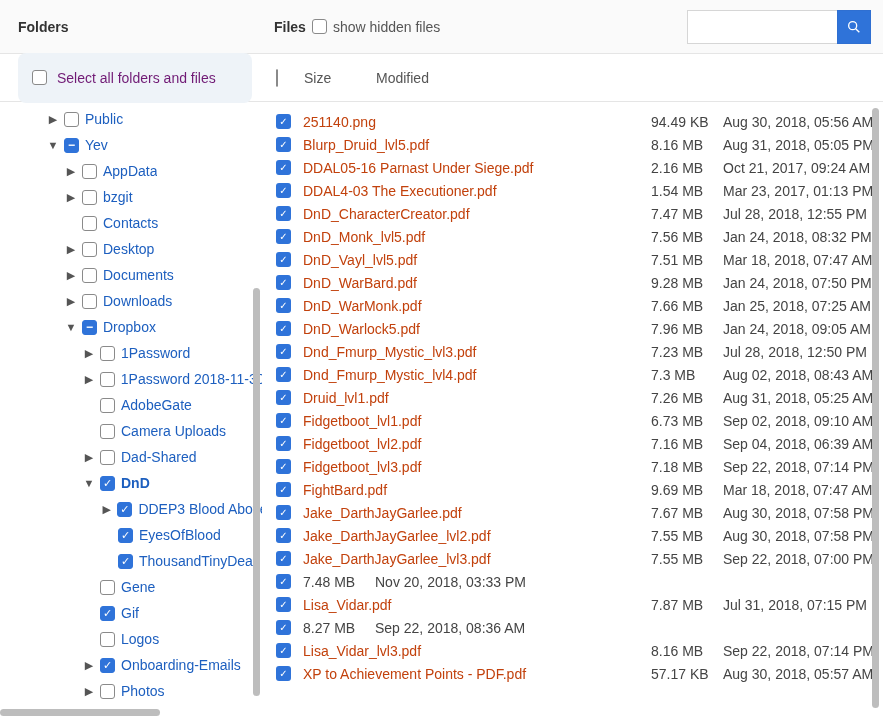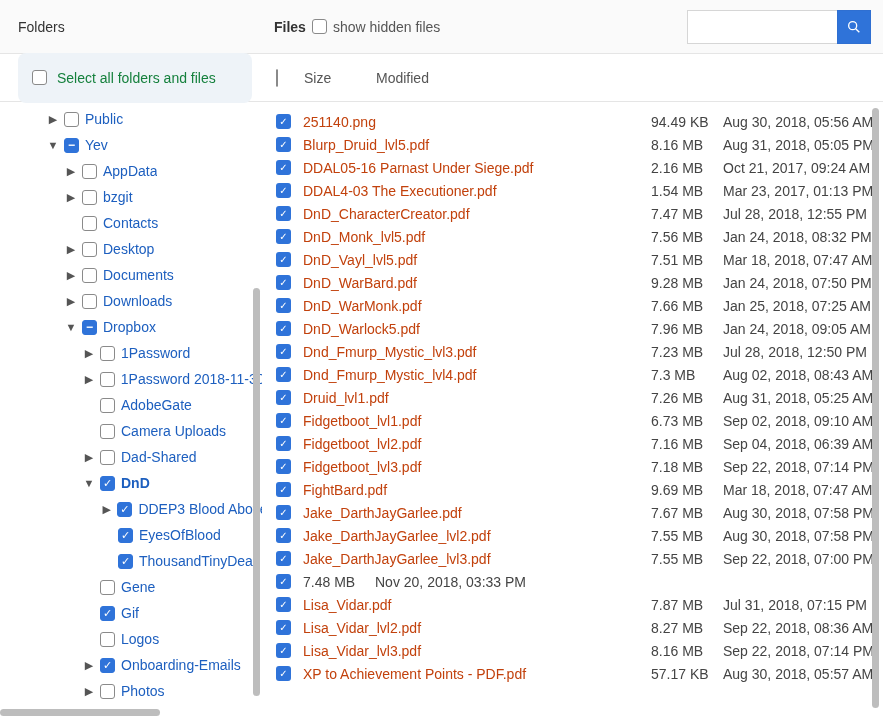--- a/index.html
+++ b/index.html
@@ -14,21 +14,21 @@
 }
 .topbar {
   display: flex;
   align-items: center;
   height: 54px;
   border-bottom: 1px solid #e5e5e5;
   background: #fafafa;
   padding: 0 12px;
 }
 .topbar .folders-label {
-  font-weight: 400;
+  font-weight: 700;
   color: #333;
   width: 262px;
   padding-left: 6px;
 }
 .topbar .files-label {
   font-weight: 600;
   margin-right: 6px;
 }
 .topbar .hidden-check {
   display: flex;
@@ -71,21 +71,21 @@
   align-items: center;
   padding-left: 18px;
 }
 .select-all-inner {
   display: flex;
   align-items: center;
   gap: 10px;
   background: #eef3f8;
   border-radius: 8px;
   padding: 17px 14px;
-  color: #15803d;
+  color: #701a75;
   width: 234px;
 }
 .col-headers {
   flex: 1;
   display: flex;
   align-items: center;
   color: #555;
   padding-left: 14px;
 }
 .col-headers .hcheck { width: 28px; }
@@ -516,21 +516,20 @@
           <span class="fmod">Nov 20, 2018, 03:33 PM</span>
         </div>
         <div class="file-row">
           <span class="fcb">✓</span>
           <span class="fname">Lisa_Vidar.pdf</span>
           <span class="fsize">7.87 MB</span>
           <span class="fmod">Jul 31, 2018, 07:15 PM</span>
         </div>
         <div class="file-row">
           <span class="fcb">✓</span>
-          <span class="fname">Lisa_Vidar_lvl2.pdf</span>
           <span class="fsize">8.27 MB</span>
           <span class="fmod">Sep 22, 2018, 08:36 AM</span>
         </div>
         <div class="file-row">
           <span class="fcb">✓</span>
           <span class="fname">Lisa_Vidar_lvl3.pdf</span>
           <span class="fsize">8.16 MB</span>
           <span class="fmod">Sep 22, 2018, 07:14 PM</span>
         </div>
         <div class="file-row">

